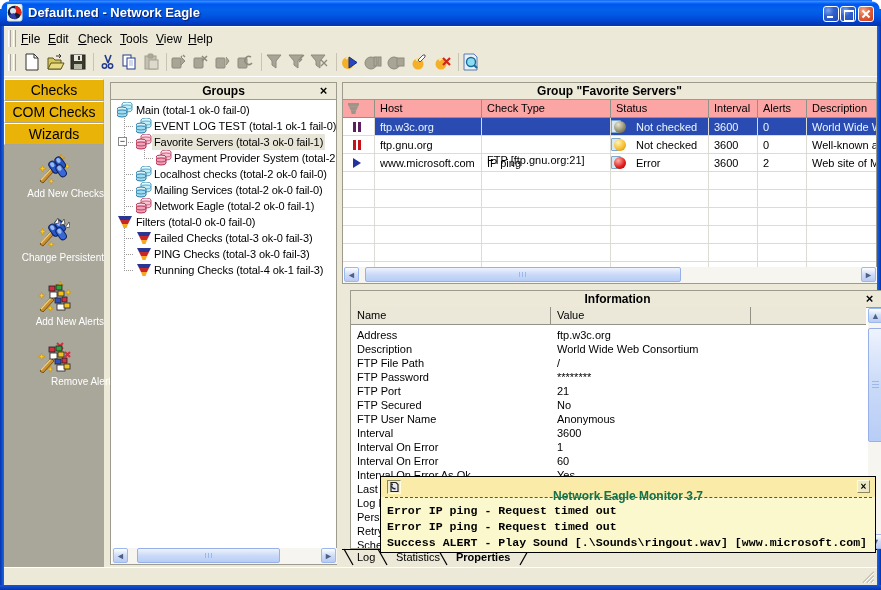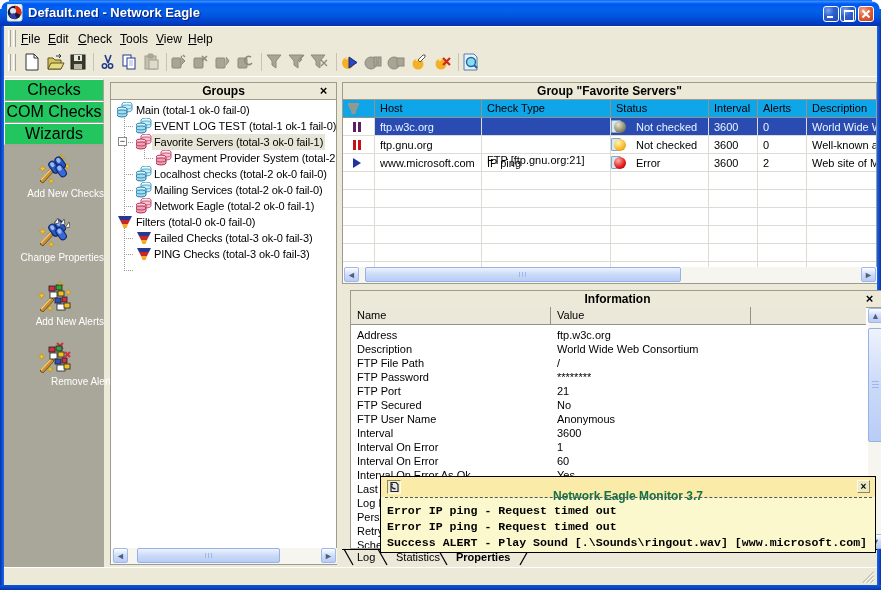--- a/index.html
+++ b/index.html
@@ -29,22 +29,22 @@
 #btnclose::after { transform:rotate(-45deg); }
 
 
 #menubar { left:4px; top:26px; width:873px; height:23px; background:#ece9d8; border-top:1px solid #fbfbf8; }
 #toolbar { left:4px; top:49px; width:873px; height:28px; background:#ece9d8; border-bottom:1px solid #fff; }
 .grip { top:3px; width:3px; height:17px; border-left:1px solid #fff; border-right:1px solid #a8a49b; }
 .menuitem { top:5px; font-size:12px; }
 .menuitem u { text-decoration:underline; }
 
 
-.sbtn { left:4px; width:100px; height:22px; background:#22c55e; border:1px solid #fff;
-  border-right-color:#a8a49b; border-bottom-color:#a8a49b; text-align:center; line-height:20px; font-size:16px; }
+.sbtn { left:4px; width:100px; height:22px; background:#eab308; border:1px solid #fff;
+  border-right-color:#a8a49b; border-bottom-color:#a8a49b; text-align:center; line-height:20px; font-size:14px; }
 #sidepanel { left:4px; top:145px; width:100px; height:423px; background:#a9a69a; }
 .sblabel { width:100px; text-align:right; color:#fff; font-size:10px; }
 
 
 .panel { background:#fff; border:1px solid #9d9a8e; }
 .phead { position:absolute; left:0; top:0; right:0; height:17px; background:#ece9d8;
   border-bottom:1px solid #9d9a8e; text-align:center; font-weight:bold; font-size:12px; line-height:17px; }
 .pclose { position:absolute; width:13px; height:13px; font-weight:bold; font-size:13px; line-height:12px; text-align:center; }
 
 
@@ -55,21 +55,21 @@
 .tic svg { vertical-align:-3px; }
 .ttx { position:absolute; top:0; padding:0 2px; letter-spacing:-0.1px; }
 .tsel { background:#e7e5d7; }
 .exp { position:absolute; top:3px; width:9px; height:9px; border:1px solid #888; background:#fff; line-height:7px; font-size:9px; text-align:center; }
 .dotv { position:absolute; width:1px; background-image:repeating-linear-gradient(180deg,#999 0 1px,transparent 1px 2px); }
 .doth { position:absolute; height:1px; width:10px; background-image:repeating-linear-gradient(90deg,#999 0 1px,transparent 1px 2px); }
 
 
 #tablepanel { left:342px; top:82px; width:535px; height:202px; }
 #thead { position:absolute; left:0; top:17px; width:533px; height:18px; }
-.th { position:absolute; top:0; height:18px; line-height:17px; background:#0ea5e9; border-right:1px solid #929287; border-bottom:1px solid #929287; padding-left:5px; font-size:11px; }
+.th { position:absolute; top:0; height:18px; line-height:17px; background:#fca5a5; border-right:1px solid #929287; border-bottom:1px solid #929287; padding-left:5px; font-size:11px; }
 #tbody { position:absolute; left:0; top:0; width:533px; height:184px; }
 .td { position:absolute; height:18px; line-height:18px; padding-left:5px; white-space:nowrap; overflow:hidden; font-size:11px; }
 .selrow { background:#2a4cb2; }
 .seltx { color:#eaf6ff; }
 .pausei { position:absolute; top:4px; left:0px; width:3px; height:10px; }
 .td .pausei + .pausei { left:5px !important; }
 .playi { position:absolute; top:4px; left:0; width:0; height:0; border-left:8px solid #2233a0; border-top:5px solid transparent; border-bottom:5px solid transparent; }
 .ball { position:absolute; top:3px; left:3px; width:12px; height:12px; border-radius:50%; }
 .bpage { position:absolute; top:2px; left:0px; width:10px; height:13px; background:#d5e9f5; border:1px solid #7fa8c8; border-radius:1px; }
 .gline { position:absolute; background:#dcdcd4; }
@@ -331,21 +331,21 @@
     <g stroke="#d03040" stroke-width="2">
         <path d="M20,1 l6,6 m0,-6 l-6,6"></path>
         <path d="M28,10 l5,5 m0,-5 l-5,5"></path>
       </g>
     <use href="#spark" transform="translate(1,11) scale(0.9)"></use>
       <use href="#spark" transform="translate(10,24) scale(0.8)"></use>
     <use href="#wand" transform="translate(-1,1)"></use>
       <use href="#sqs"></use>
   </svg>
   <div class="abs sblabel" style="left:4px; top:188px;">Add New Checks</div>
-  <div class="abs sblabel" style="left:4px; top:252px;">Change Properties</div>
+  <div class="abs sblabel" style="left:4px; top:252px;">Change Persistent</div>
   <div class="abs sblabel" style="left:4px; top:316px;">Add New Alerts</div>
   <div class="abs sblabel" style="left:16px; top:376px;">Remove Alerts</div>
 
   <div id="treepanel" class="abs panel">
     <div class="phead">Groups<span class="pclose" style="right:6px; top:2px;">×</span></div>
     <div id="tree">
       <div class="dotv" style="left:13px; top:18px; height:154px;"></div>
       <div class="doth" style="left:13px; top:26px;"></div>
       <div class="doth" style="left:13px; top:42px;"></div>
       <div class="doth" style="left:13px; top:74px;"></div>
@@ -409,20 +409,26 @@
           <span class="tic" style="left:25px;"><svg width="16" height="16" viewBox="0 0 16 16">
               <use href="#funnel"></use>
             </svg></span>
           <span class="ttx" style="left:41px;">Failed Checks (total-3 ok-0 fail-3)</span>
         </div>
       <div class="trow" style="top:146px;">
           <span class="tic" style="left:25px;"><svg width="16" height="16" viewBox="0 0 16 16">
               <use href="#funnel"></use>
             </svg></span>
           <span class="ttx" style="left:41px;">PING Checks (total-3 ok-0 fail-3)</span>
+        </div>
+      <div class="trow" style="top:162px;">
+          <span class="tic" style="left:25px;"><svg width="16" height="16" viewBox="0 0 16 16">
+              <use href="#funnel"></use>
+            </svg></span>
+          <span class="ttx" style="left:41px;">Running Checks (total-4 ok-1 fail-3)</span>
         </div>
     </div>
     <div class="abs sb" style="left:1px; top:465px; width:225px; height:16px;">
       <span class="sbtnxp" style="left:1px; top:0px;">◄</span>
       <span class="sbtnxp" style="left:209px; top:0px;">►</span>
       <span class="sthumb" style="left:25px; top:0px; width:143px; height:15px;"></span>
     </div>
   </div>
 
   <div id="tablepanel" class="abs panel">

